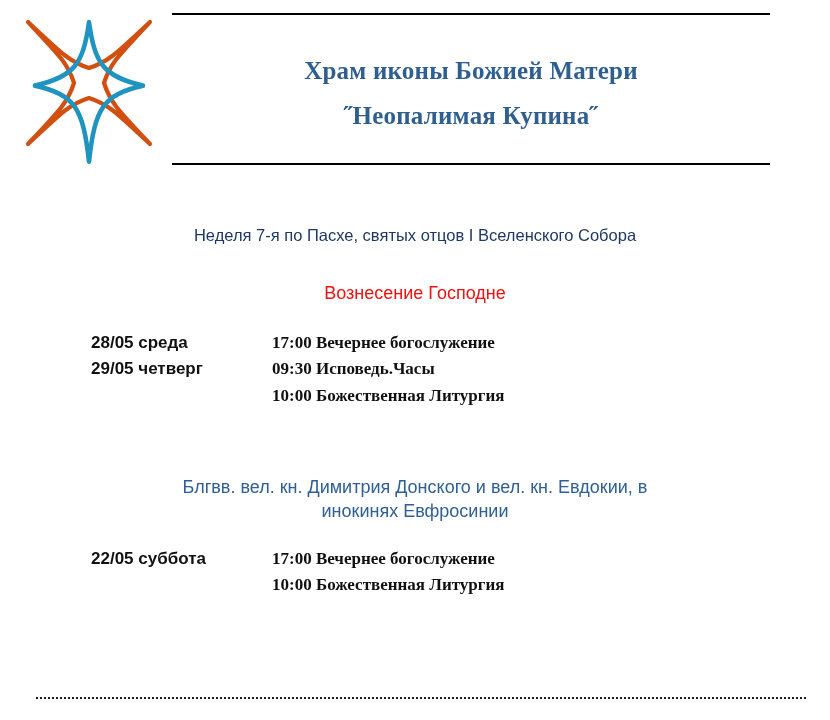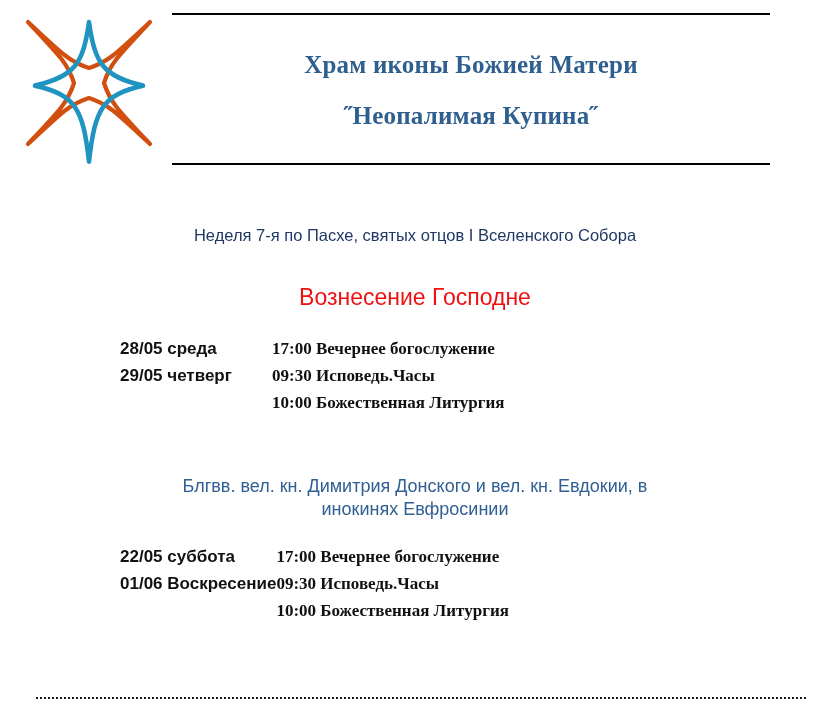--- a/index.html
+++ b/index.html
@@ -63,21 +63,21 @@
     left: 0;
     width: 598px;
     text-align: center;
     font-family: "Liberation Serif", "DejaVu Serif", serif;
     font-weight: bold;
     font-size: 25px;
     letter-spacing: 0.2px;
     color: #2f5f8f;
     white-space: nowrap;
   }
-  .church-title { top: 38px; }
+  .church-title { top: 44px; }
   .church-subtitle { top: 89px; }
 
   
   .content {
     position: absolute;
     left: 0;
     top: 180px;
     width: 830px;
   }
 
@@ -86,48 +86,48 @@
     font-weight: normal;
     line-height: 1.32;
     white-space: pre-line;
   }
   .section-heading.navy {
     color: #1f3864;
     font-size: 16.5px;
   }
   .section-heading.red {
     color: #ee1111;
-    font-size: 23px;
+    font-size: 18px;
   }
   .section-heading.steel {
     color: #2f5f93;
     font-size: 18px;
   }
 
   .heading-feast-rank  { margin: 45px 0 0 0; }
   .heading-feast-main  { margin: 35px 0 0 0; }
-  .heading-saints      { margin: 0; padding: 0 95px; }
+  .heading-saints      { margin: 8px; padding: 0 95px; }
 
   
   .schedule {
     border-collapse: collapse;
     margin: 0;
     font-size: 17px;
     font-weight: bold;
     color: #111111;
   }
   .schedule td {
     padding: 0;
     vertical-align: top;
     line-height: 1.58;
     white-space: nowrap;
   }
   .schedule td.col-date {
     width: 272px;
-    padding-left: 120px;
+    padding-left: 91px;
     box-sizing: border-box;
   }
   .schedule td.col-service {
     padding-left: 0;
     font-family: Liberation Serif, serif;
   }
 
   .block-one   { margin-top: 24px; }
   .block-two   { margin-top: 22px; }
 
@@ -206,24 +206,20 @@
   <div class="section-heading steel heading-saints">Блгвв. вел. кн. Димитрия Донского и вел. кн. Евдокии, в
 инокинях Евфросинии</div>
 
   <table class="schedule block-two">
     <tbody>
       <tr>
         <td class="col-date">22/05 суббота</td>
         <td class="col-service">17:00 Вечернее богослужение</td>
       </tr>
       <tr>
-        <td class="col-date">01/06 Воскресение</td>
-        <td class="col-service">09:30 Исповедь.Часы</td>
-      </tr>
-      <tr>
         <td class="col-date"></td>
         <td class="col-service">10:00 Божественная Литургия</td>
       </tr>
     </tbody>
   </table>
 
 </div>
 
 <div class="rule-dotted"></div>
 

